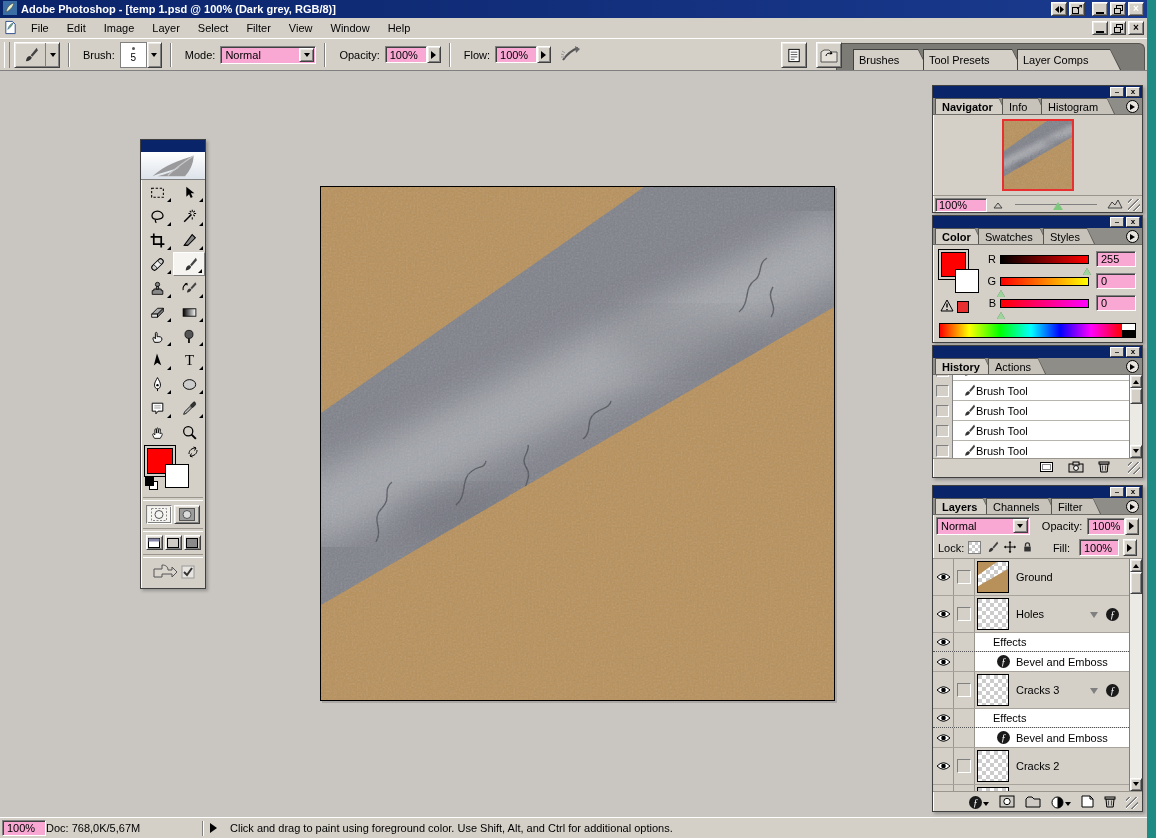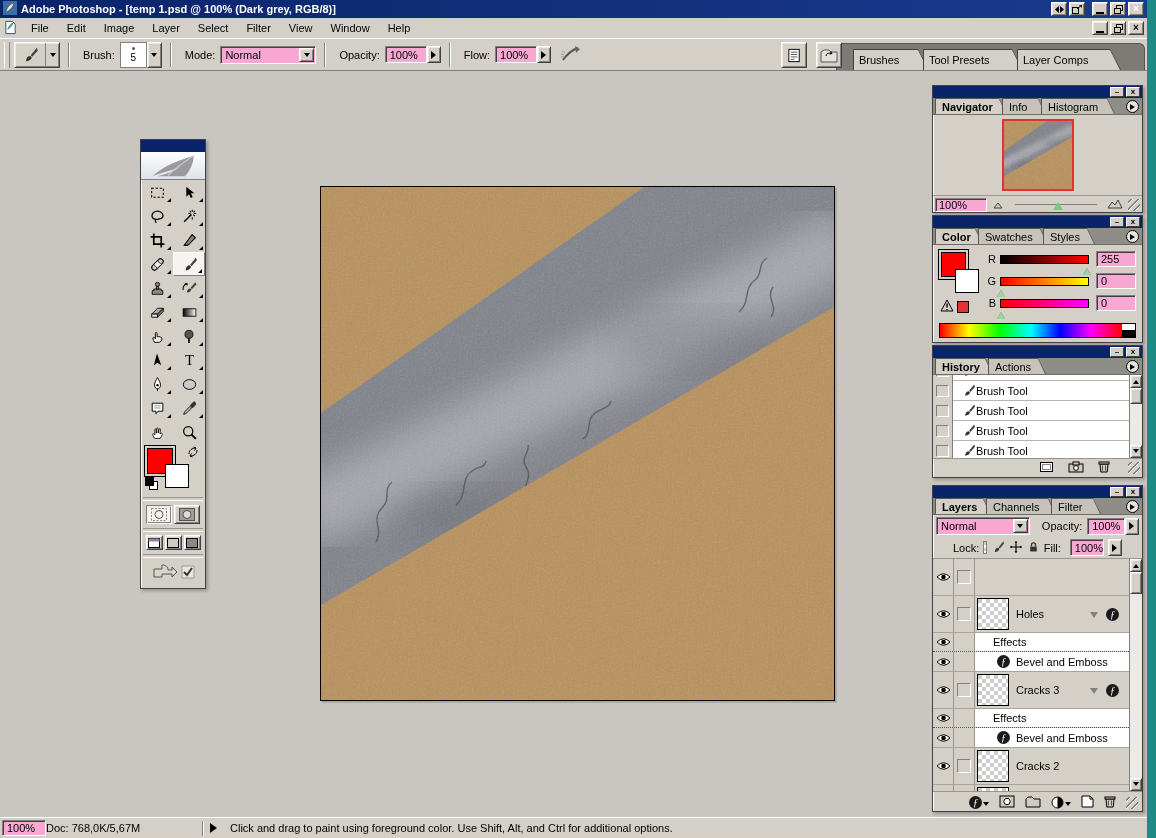--- a/index.html
+++ b/index.html
@@ -118,21 +118,21 @@
   .sbar{position:absolute;right:0;top:0;bottom:0;width:13px;background:#eceae5;border-left:1px solid #808080;display:flex;flex-direction:column}
   .sarr{height:13px;display:flex;align-items:center;justify-content:center}
   .sarr i{width:0;height:0;border:3px solid transparent}
   .sarr.up i{border-bottom:4px solid #000;margin-top:-2px}
   .sarr.dn i{border-top:4px solid #000;margin-bottom:-2px}
   .sarr.dn{margin-top:auto}
   .sth{height:16px}
 
   
   .lctl{display:flex;align-items:center;padding:2px 3px;height:22px}
-  .llock{display:flex;align-items:center;padding:0 20px;height:22px;gap:4px;border-bottom:1px solid #9a968e}
+  .llock{display:flex;align-items:center;padding:0 5px;height:22px;gap:4px;border-bottom:1px solid #9a968e}
   .llist{position:relative;height:232px;overflow:hidden;background:#d4d0c8}
   .lrows{position:absolute;left:0;top:0;right:13px}
   .lrow{display:flex;align-items:stretch;border-bottom:1px solid #a8a49d}
   .lrow.dotted{border-bottom:1px dotted #555}
   .eyecell{width:21px;border-right:1px solid #9a968e;display:flex;align-items:center;justify-content:center;background:#d4d0c8}
   .linkcell{width:21px;border-right:1px solid #9a968e;display:flex;align-items:center;justify-content:center;background:#d4d0c8}
   .lcontent{flex:1;display:flex;align-items:center}
   .lcontent.white{background:#fff}
   .lthumb{width:32px;height:32px;border:1px solid #000;margin:2px 7px 2px 2px;position:relative;overflow:hidden}
   .checker{background:repeating-conic-gradient(#ffffff 0% 25%,#cccccc 0% 50%);background-size:8px 8px}
@@ -884,20 +884,27 @@
               <div class="lrow" style="height: 37px;">
                 <div class="eyecell">
                   <svg width="15" height="10" viewBox="0 0 15 10">
                     <path d="M1 5 Q7.5 -1.5 14 5 Q7.5 11.5 1 5 Z" fill="#fff" stroke="#000"></path>
                     <circle cx="7.5" cy="5" r="2.3" fill="#000"></circle>
                   </svg>
                 </div>
                 <div class="linkcell">
                   <span class="wbox" style="width:14px;height:14px"></span>
                 </div>
+                <div class="lcontent">
+                  <span class="lthumb checker gthumb">
+                    <span class="tan1"></span>
+                    <span class="tan2"></span>
+                  </span>
+                  <span>Ground</span>
+                </div>
               </div>
               <div class="lrow" style="height: 37px;">
                 <div class="eyecell">
                   <svg width="15" height="10" viewBox="0 0 15 10">
                     <path d="M1 5 Q7.5 -1.5 14 5 Q7.5 11.5 1 5 Z" fill="#fff" stroke="#000"></path>
                     <circle cx="7.5" cy="5" r="2.3" fill="#000"></circle>
                   </svg>
                 </div>
                 <div class="linkcell">
                   <span class="wbox" style="width:14px;height:14px"></span>

